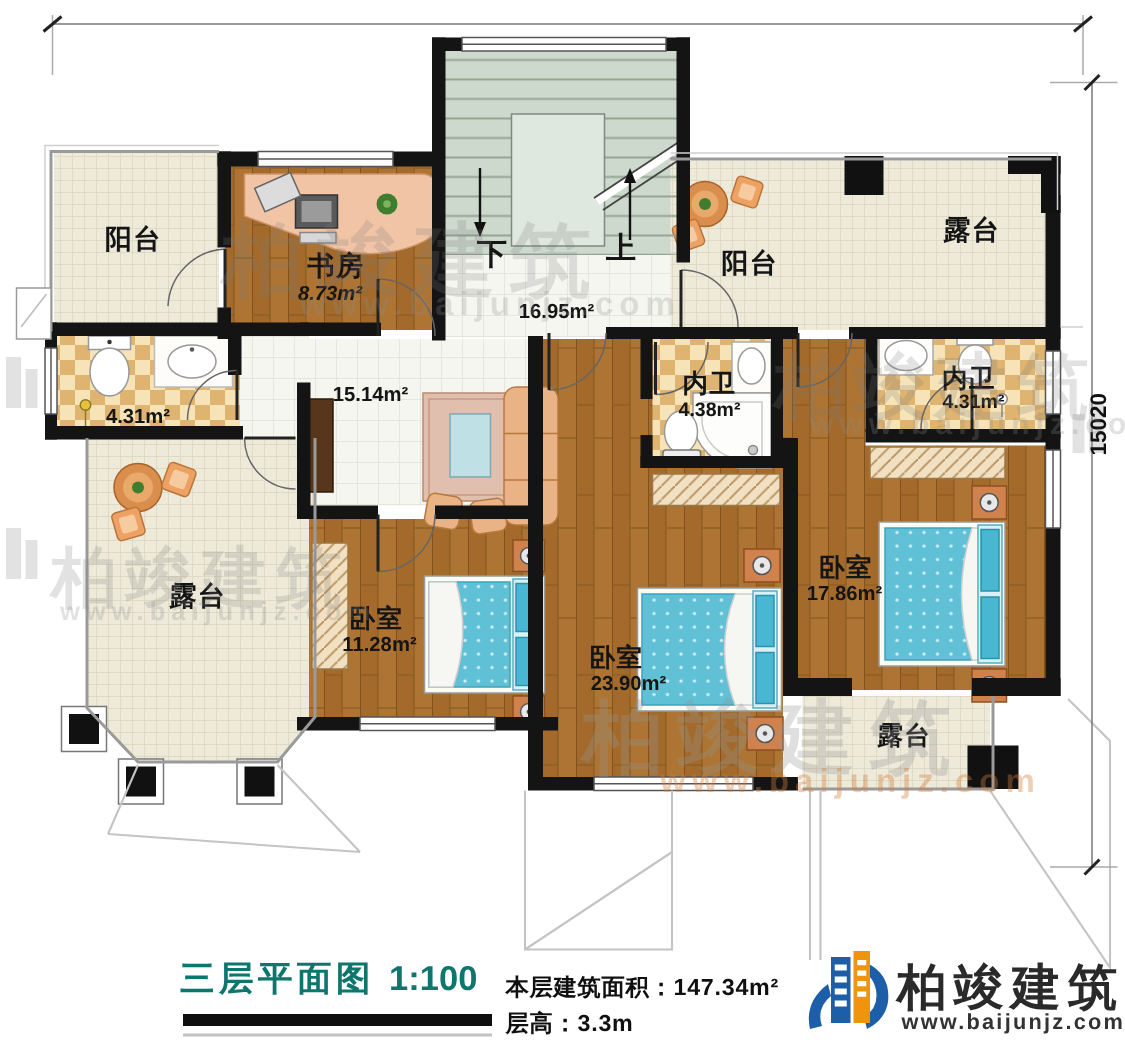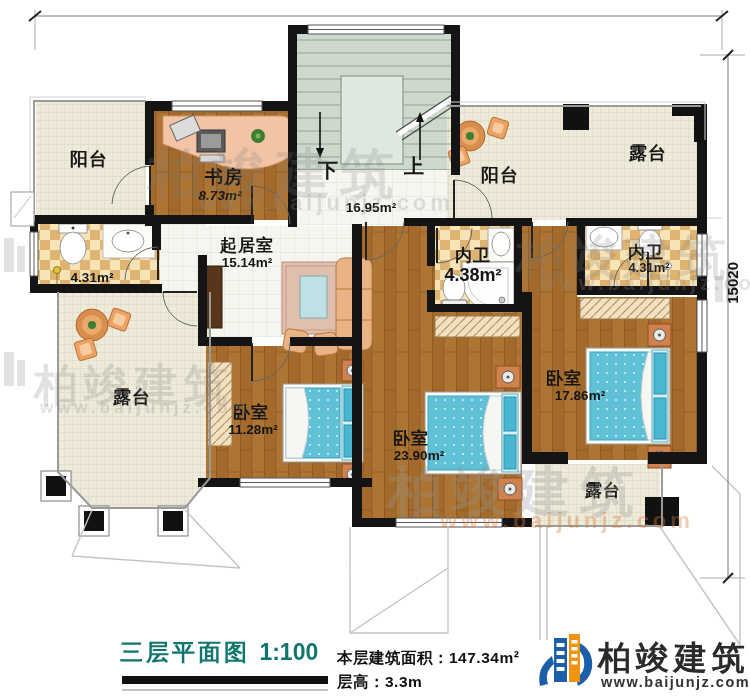--- a/index.html
+++ b/index.html
@@ -420,33 +420,32 @@
 
   <div class="lbl room" style="left:29px;top:150px;width:120px;">阳台</div>
   <div class="lbl room" style="left:164px;top:168px;width:120px;font-family:Liberation Serif, serif;">书房</div>
   <div class="lbl area" style="left:160px;top:189px;width:120px;font-style:italic;">8.73m²</div>
   <div class="lbl dir" style="left:268px;top:160px;width:120px;">下</div>
   <div class="lbl dir" style="left:354px;top:156px;width:120px;">上</div>
   <div class="lbl area" style="left:311px;top:201px;width:120px;">16.95m²</div>
   <div class="lbl room" style="left:440px;top:166px;width:120px;">阳台</div>
   <div class="lbl room" style="left:588px;top:144px;width:120px;">露台</div>
   <div class="lbl area" style="left:32px;top:271px;width:120px;">4.31m²</div>
-  <div class="lbl room" style="left:187px;top:237px;width:120px;font-size:17px;">起居室</div>
   <div class="lbl area" style="left:187px;top:256px;width:120px;">15.14m²</div>
   <div class="lbl room" style="left:413px;top:247px;width:120px;font-size:17px;">内卫</div>
-  <div class="lbl area" style="left:413px;top:266px;width:120px;font-size:18px;">4.38m²</div>
+  <div class="lbl area" style="left:413px;top:266px;width:120px;font-size:13px;">4.38m²</div>
   <div class="lbl room" style="left:586px;top:244px;width:120px;font-size:17px;">内卫</div>
   <div class="lbl area" style="left:589px;top:261px;width:120px;font-size:13px;">4.31m²</div>
   <div class="lbl room" style="left:72px;top:388px;width:120px;">露台</div>
   <div class="lbl room" style="left:191px;top:404px;width:120px;font-size:17px;">卧室</div>
   <div class="lbl area" style="left:193px;top:423px;width:120px;">11.28m²</div>
   <div class="lbl room" style="left:351px;top:430px;width:120px;font-size:17px;">卧室</div>
   <div class="lbl area" style="left:359px;top:449px;width:120px;">23.90m²</div>
   <div class="lbl room" style="left:504px;top:370px;width:120px;font-size:17px;">卧室</div>
-  <div class="lbl area" style="left:520px;top:389px;width:120px;">17.86m²</div>
+  <div class="lbl area" style="left:503px;top:389px;width:120px;">17.86m²</div>
   <div class="lbl room" style="left:543px;top:482px;width:120px;font-size:17px;">露台</div>
 
   <div class="wm" style="left:148px;top:138px;font-size:54px;">柏竣建筑</div>
   <div class="wmu" style="left:200px;top:190px;font-size:22px;">www.baijunjz.com</div>
   <div class="wm" style="left:516px;top:226px;font-size:48px;letter-spacing:6px;">柏竣建筑</div>
   <div class="wmu" style="left:540px;top:272px;font-size:20px;">www.baijunjz.com</div>
   <div class="wm" style="left:34px;top:356px;font-size:44px;letter-spacing:6px;">柏竣建筑</div>
   <div class="wmu" style="left:40px;top:398px;font-size:17px;">www.baijunjz.com</div>
   <div class="wm" style="left:388px;top:456px;font-size:54px;color:rgba(150,150,150,.30);">柏竣建筑</div>
   <div class="wmu" style="left:440px;top:508px;font-size:22px;color:rgba(210,125,60,.38);">www.baijunjz.com</div>

